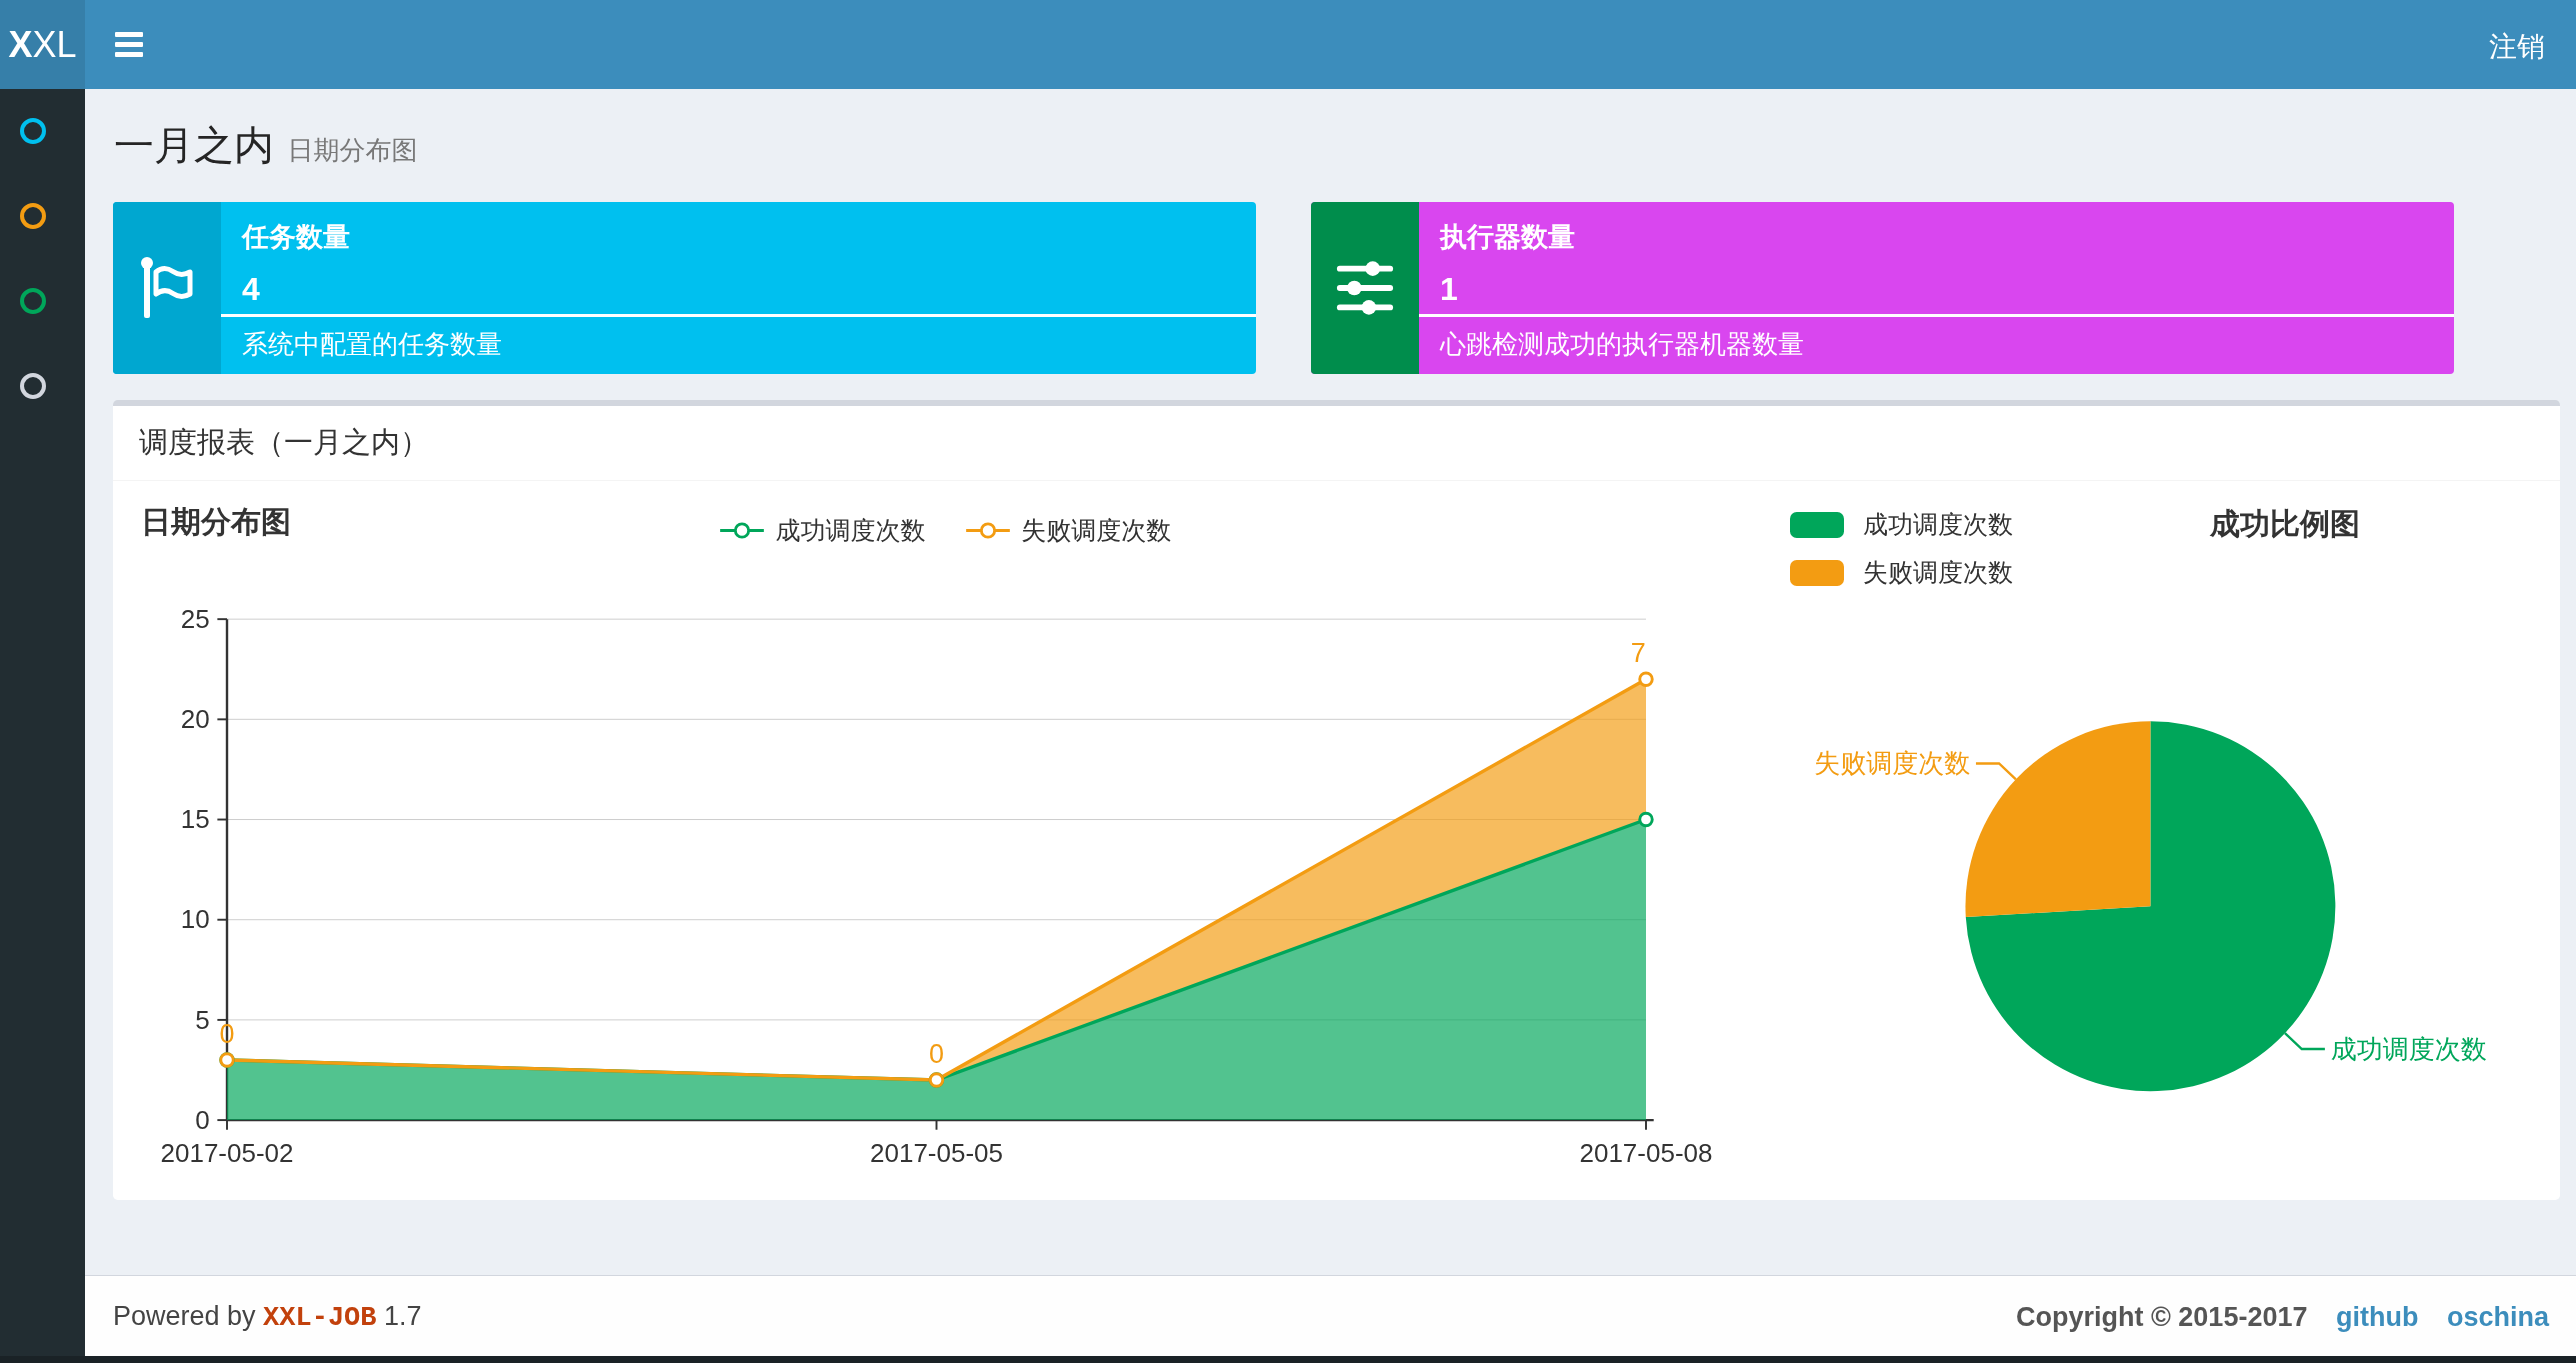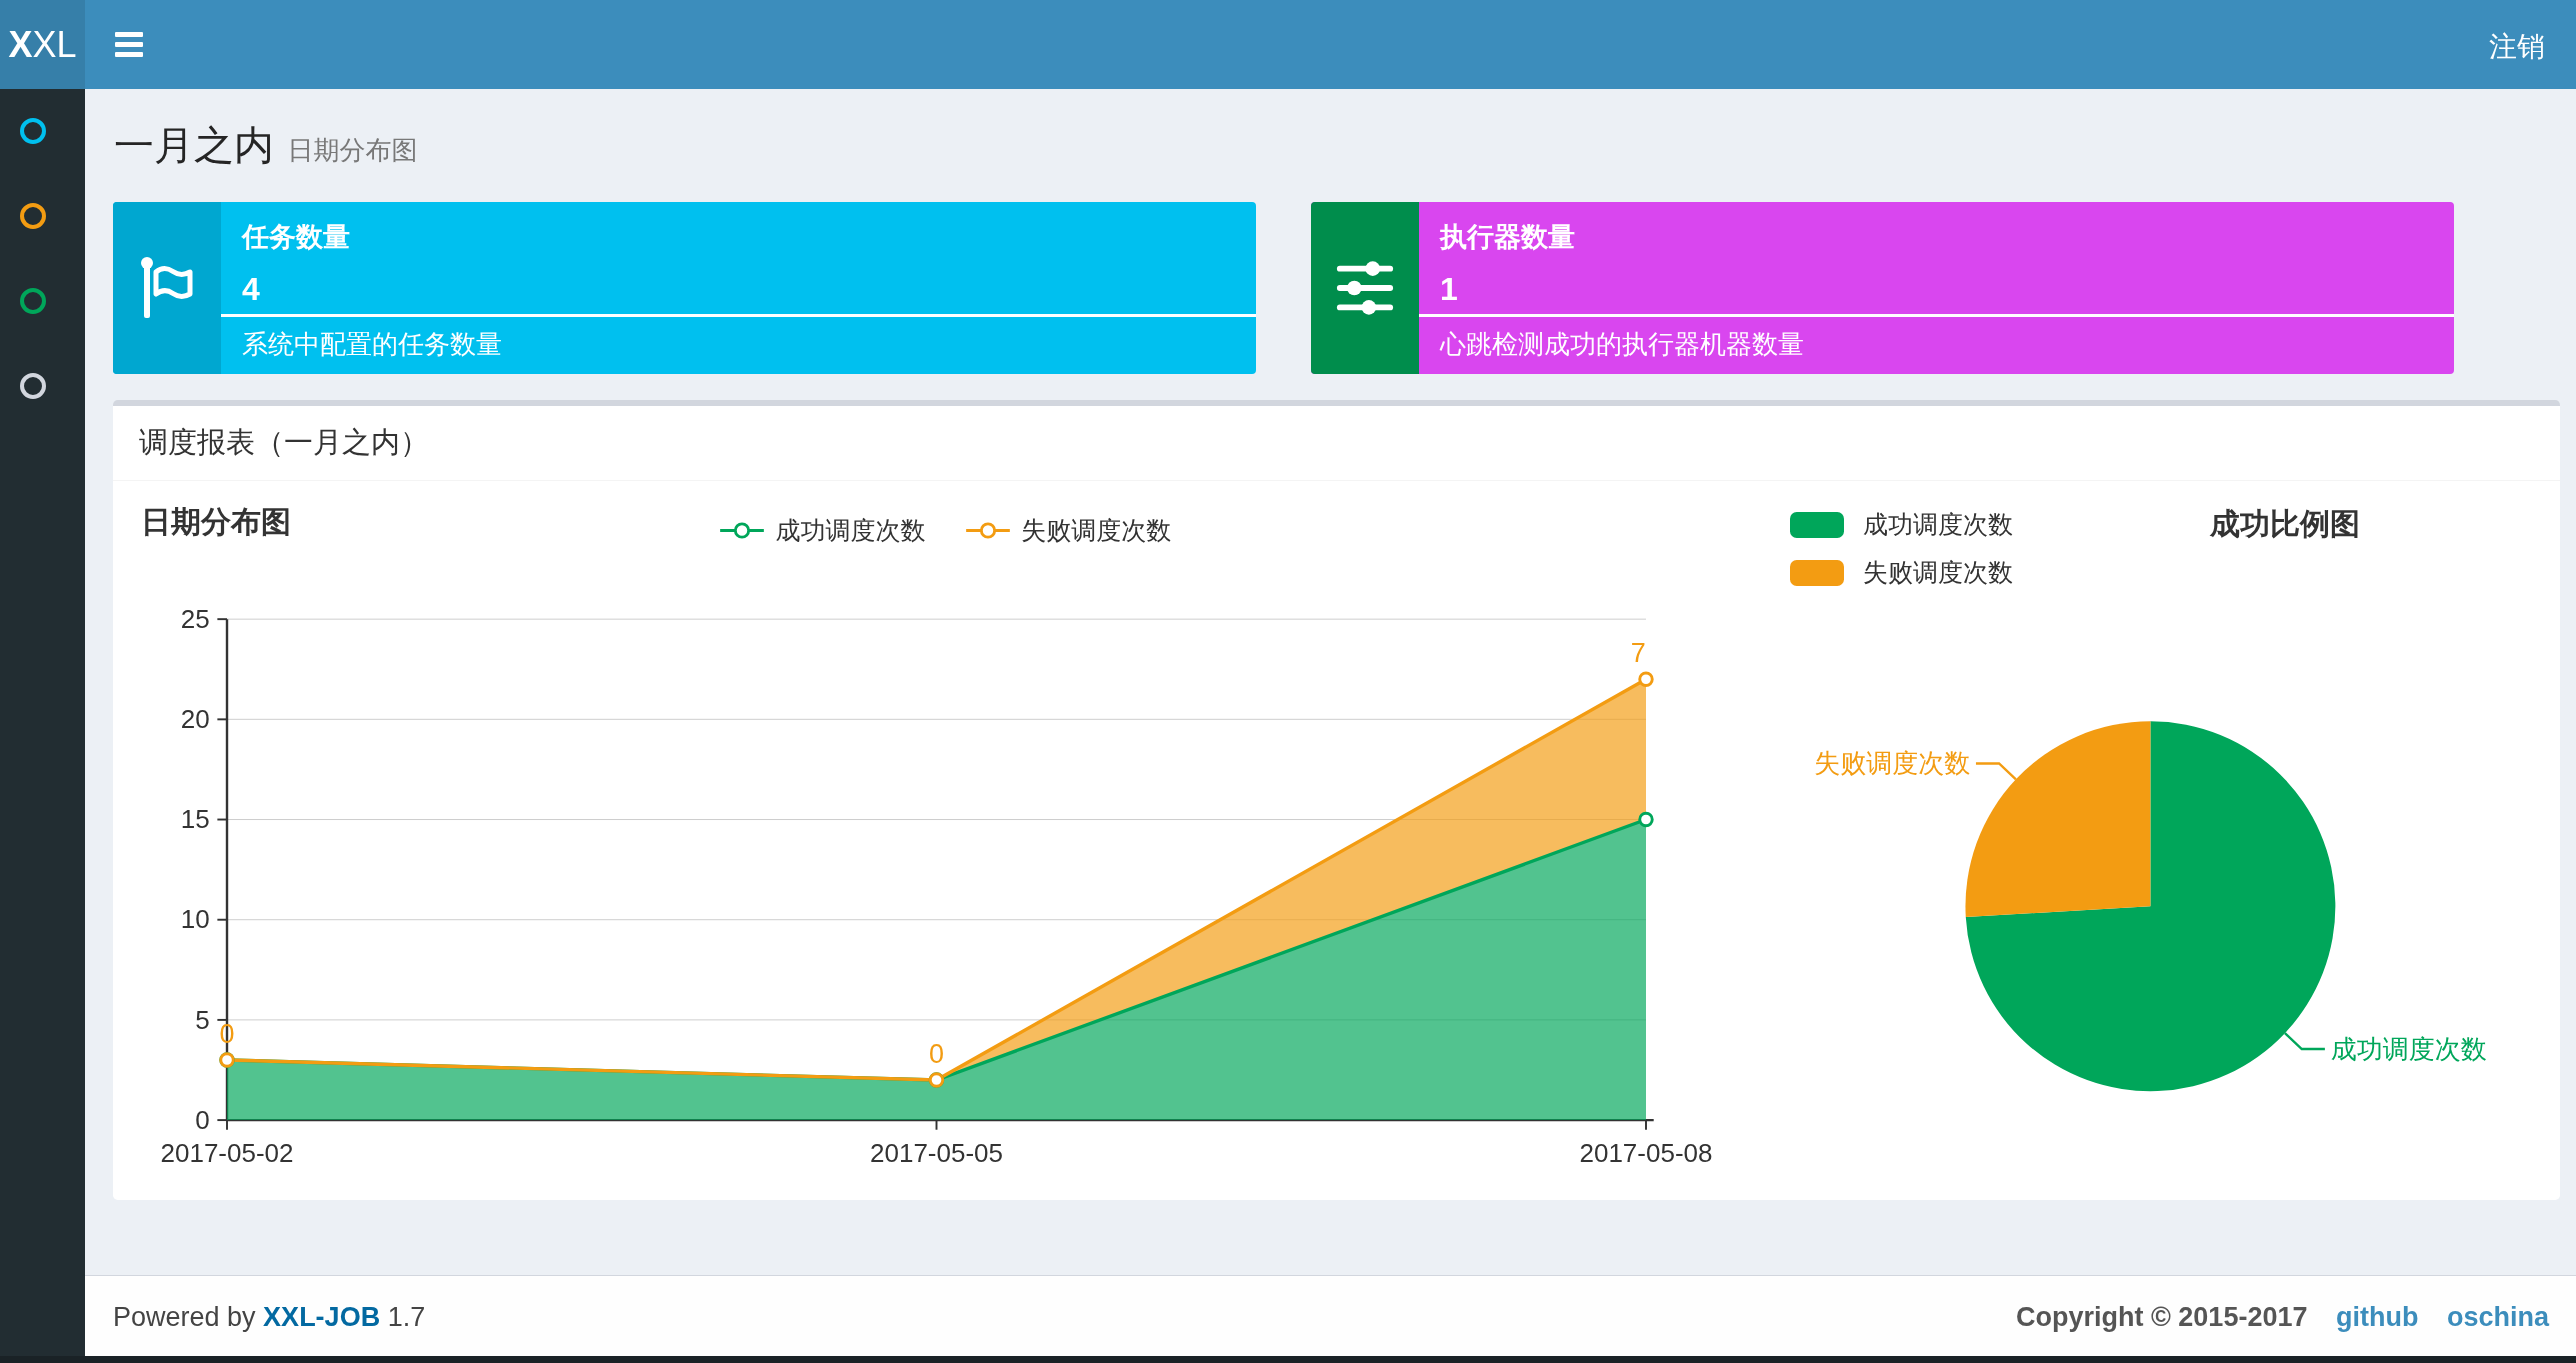--- a/index.html
+++ b/index.html
@@ -53,21 +53,21 @@
   .pie-legend-item .swatch { width: 54px; height: 26px; border-radius: 6.7px; }
   .pie-title { position: absolute; left: 1842px; top: 98px; width: 405px; text-align: right;
                font-size: 30px; font-weight: 700; color: #333; }
   #line-chart { position: absolute; left: 17.4px; top: 191px; }
   #pie-chart { position: absolute; left: 1676px; top: 191px; }
 
   
   .footer { position: absolute; left: 85px; right: 0; top: 1275px; height: 83px; background: #fefefe;
             border-top: 1.9px solid #d2d6de; display: flex; align-items: center; justify-content: space-between;
             padding: 0 27px 0 28px; font-size: 27px; color: #444; }
-  .footer b { color: #0369a1; }
+  .footer b { color: #c2410c; font-family: Liberation Mono, monospace; }
   .footer .copyright { font-weight: 700; color: #555; }
   .footer a { color: #3c8dbc; font-weight: 700; text-decoration: none; margin-left: 21px; cursor: pointer; }
   .bottom-strip { position: absolute; left: 0; right: 0; bottom: 0; height: 6.7px; background: #1a2226; }
 
   svg text { font-family: "Liberation Sans", sans-serif; }
 </style>
 </head>
 <body>
 
 <header class="navbar">

